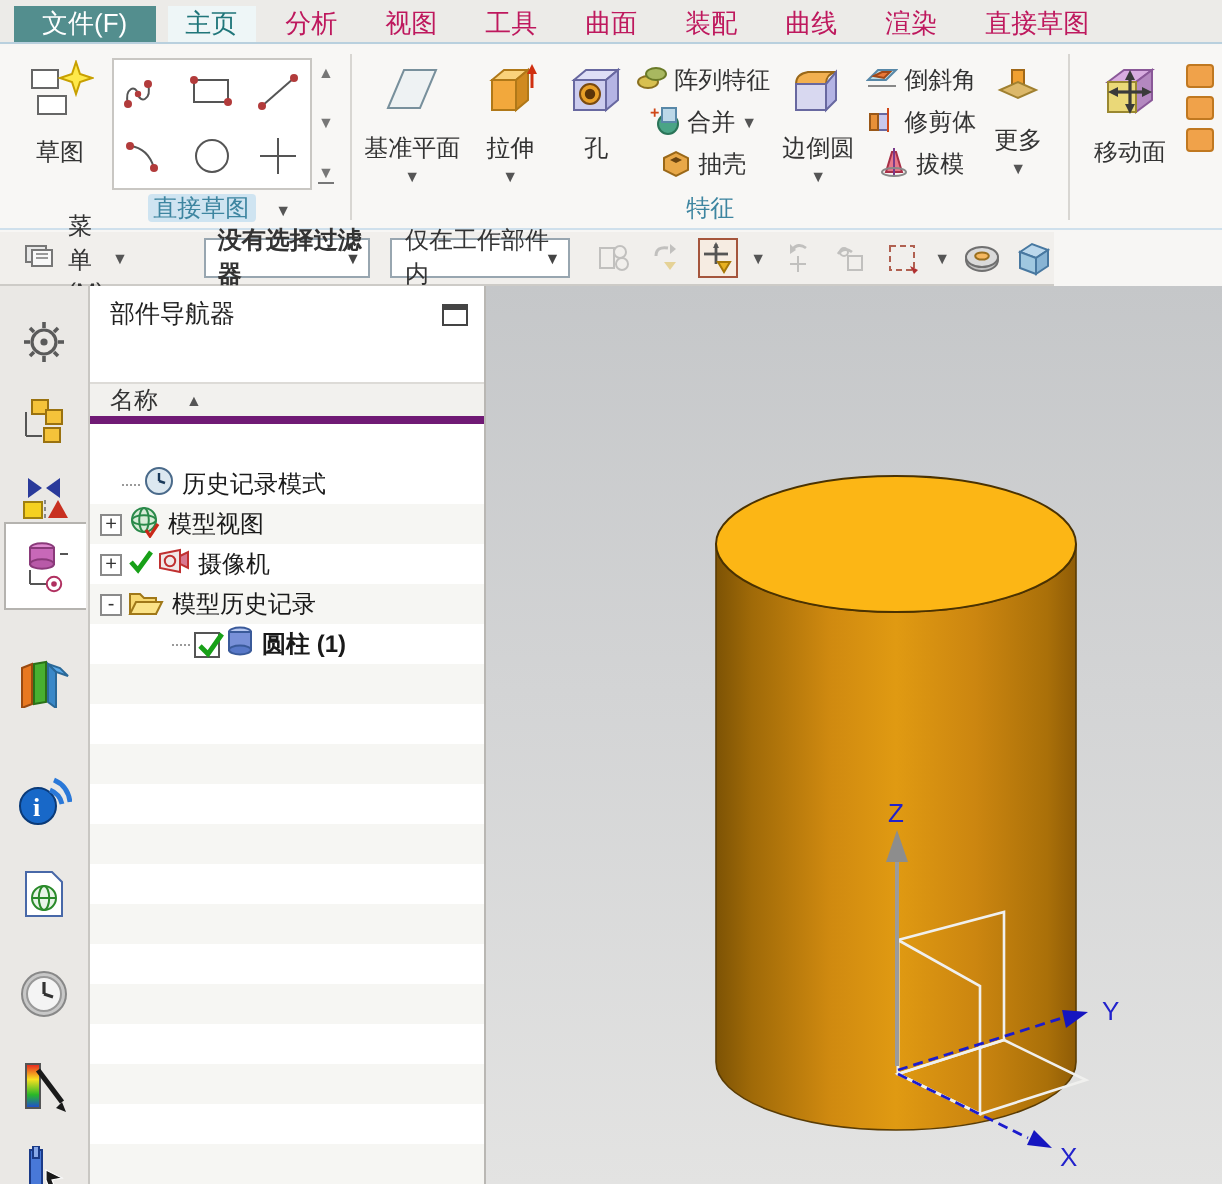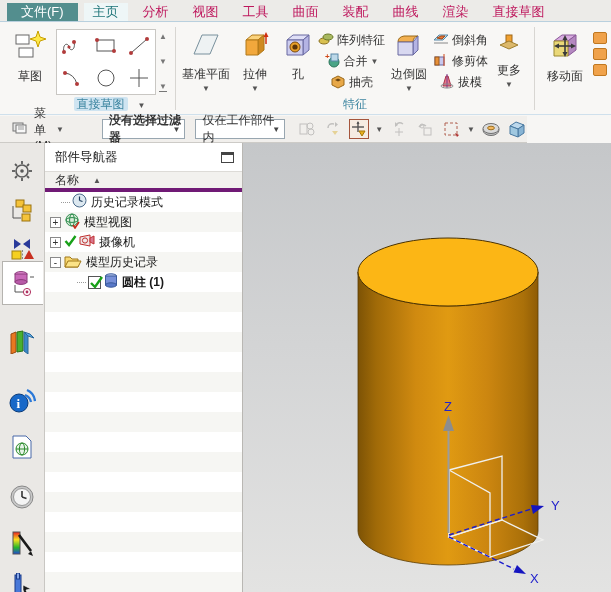--- a/index.html
+++ b/index.html
@@ -59,21 +59,21 @@
 
   
   .sidebar { position:absolute; left:0; top:143px; width:45px; height:449px;
              background:#eae8e5; border-right:1px solid #c9c7c3; }
   .sbi { position:absolute; left:6px; width:32px; height:32px; display:flex;
          align-items:center; justify-content:center; }
   .sbi.selected { left:2px; width:41px; height:44px; background:#fff;
                   border:1px solid #b5b3af; border-right:none; }
 
   .navpanel { position:absolute; left:45px; top:143px; width:198px; height:449px;
-              background:#fff; border-right:1px solid #b9b7b3; display:flex; flex-direction:column; }
+              background:#fff; border-right:1px solid #b9b7b3; display:flex; flex-direction:column;gap:20px; }
   .nav-title { height:28px; display:flex; align-items:center; padding:0 8px 0 10px; }
   .nav-title .ttl { flex:1; font-size:12.5px; color:#222; }
   .float-ico { width:13px; height:11px; border:1px solid #444; border-top:3px solid #444; }
   .nav-header { height:21px; background:#f2f1ee; border-top:1px solid #dddbd7;
                 border-bottom:4px solid #701a75; display:flex; align-items:center; padding-left:10px; }
   .nav-header .sort { font-size:8px; color:#555; margin-left:14px; }
   .tree { flex:1; background:repeating-linear-gradient(180deg,#ffffff 0 20px,#f6f6f3 20px 40px); }
   .trow { height:20px; display:flex; align-items:center; white-space:nowrap; }
   .trow .lbl { margin-left:4px; color:#1a1a1a; }
   .trow.bold .lbl { font-weight:bold; }
@@ -622,21 +622,21 @@
         <span>
           <svg width="18" height="14" viewBox="0 0 18 14">
               <polygon points="1,3 6,3 8,5 14,5 14,13 1,13" fill="#f8d870" stroke="#a07818"></polygon>
               <polygon points="4,7 17,7 14,13 1,13" fill="#fbe388" stroke="#a07818"></polygon>
             </svg>
         </span>
         <span class="lbl">模型历史记录</span>
       </div>
 
 
-      <div class="trow bold" style="padding-left:32px;">
+      <div class="trow bold" style="padding-left:14px;margin-left:27px;">
         <span class="dots"></span>
         <span class="checkbox">
           <svg width="15" height="15" viewBox="0 0 15 15">
               <polyline points="2,8 6,12 13,2" fill="none" stroke="#18a018" stroke-width="2.4"></polyline>
             </svg>
         </span>
         <span>
           <svg width="14" height="15" viewBox="0 0 14 15">
               <ellipse cx="7" cy="3" rx="5.5" ry="2.2" fill="#b8c8f0" stroke="#3a5a9a"></ellipse>
               <rect x="1.5" y="3" width="11" height="9" fill="#7890d8" stroke="#3a5a9a"></rect>

